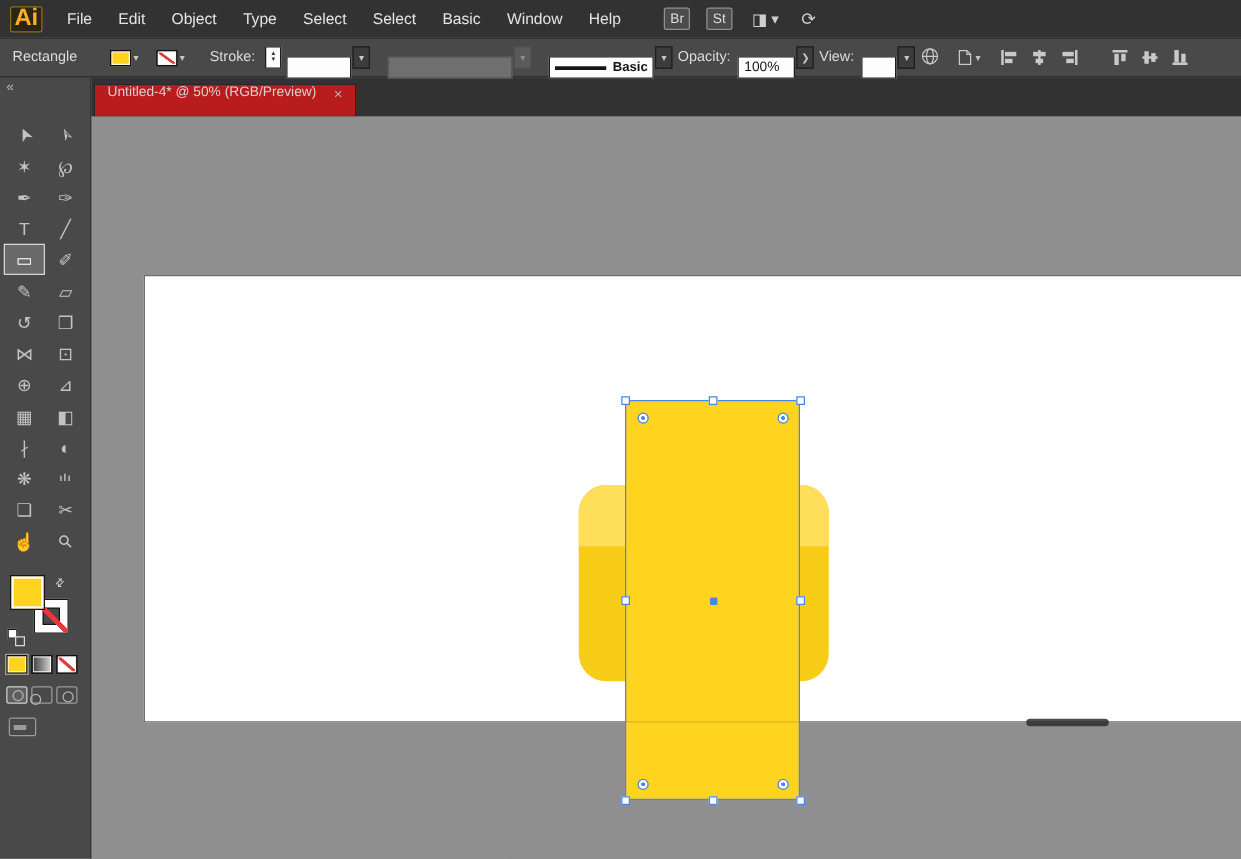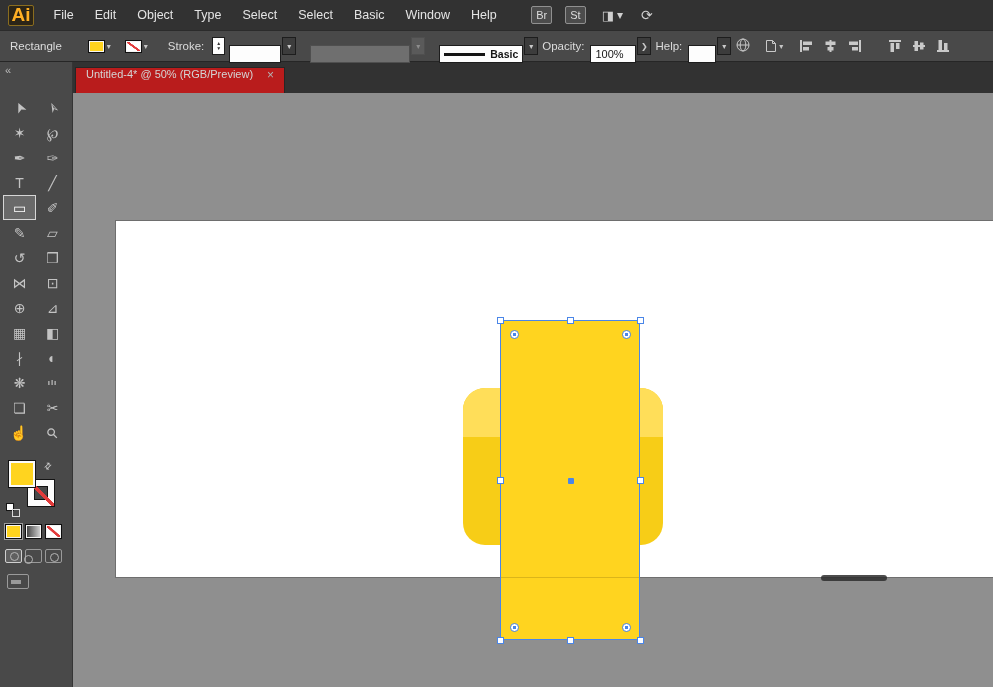--- a/index.html
+++ b/index.html
@@ -145,21 +145,21 @@
       <span class="basic-line"></span>
       <span class="basic-txt">Basic</span>
     </span>
     <span class="cbtn">▾</span>
   </span>
   <span class="cb-label m16">Opacity:</span>
   <span class="combo m6">
     <span class="field w46">100%</span>
     <span class="cbtn">❯</span>
   </span>
-  <span class="cb-label m16">Help:</span>
+  <span class="cb-label m16">View:</span>
   <span class="combo m6">
     <span class="field w28"></span>
     <span class="cbtn">▾</span>
   </span>
   <span class="m16">
     <svg width="16" height="16" viewBox="0 0 16 16" fill="none" stroke="#c9c9c9" stroke-width="1">
       <circle cx="8" cy="8" r="6"></circle>
         <ellipse cx="8" cy="8" rx="2.8" ry="6"></ellipse>
         <line x1="2" y1="8" x2="14" y2="8"></line>
     </svg>

